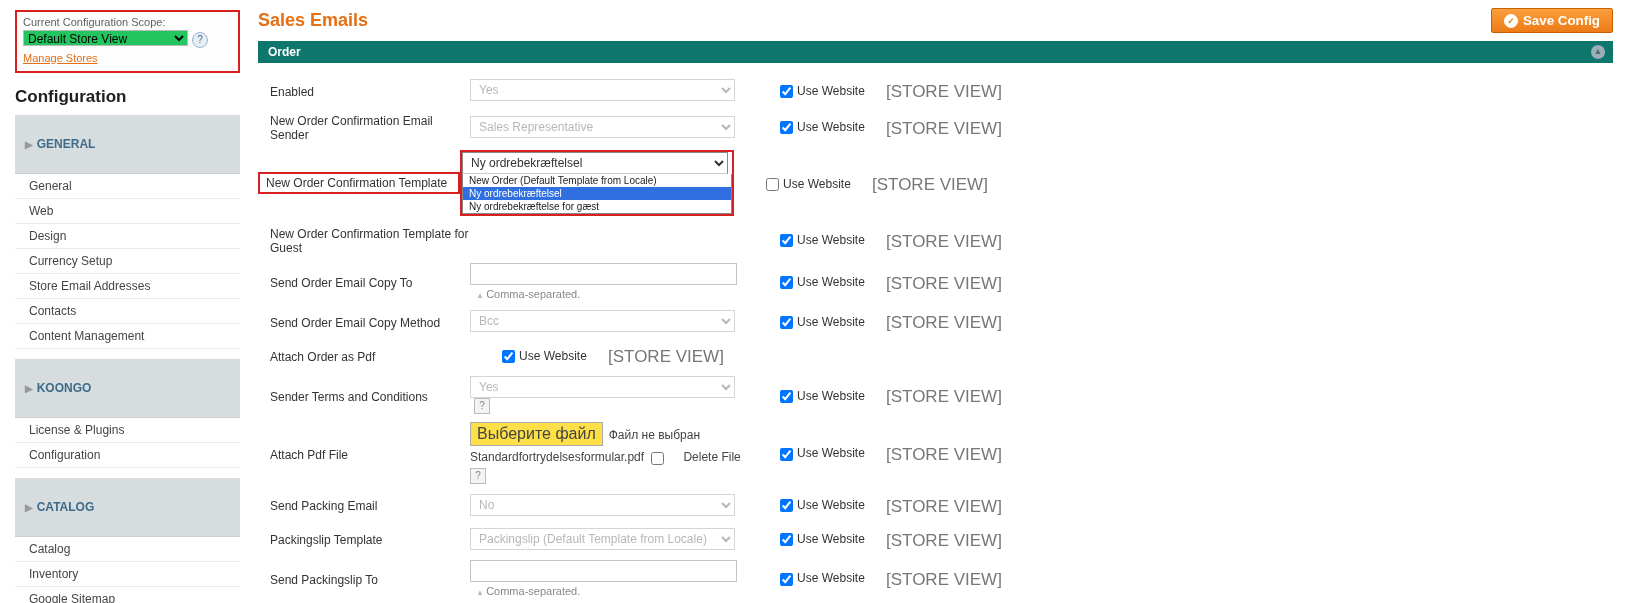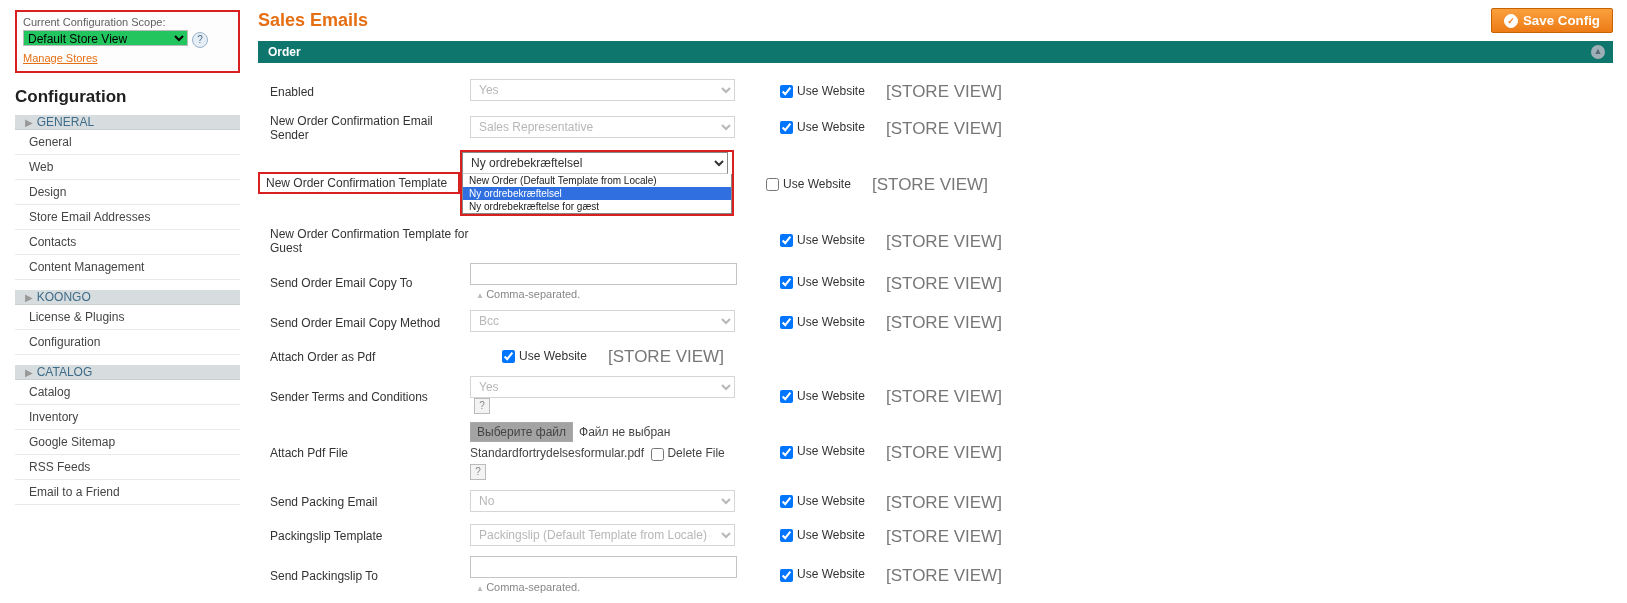--- a/index.html
+++ b/index.html
@@ -5,21 +5,21 @@
   html,body{margin:0;padding:0;font-family:Arial,Helvetica,sans-serif;font-size:12px;color:#333;background:#fff}
   .page{display:flex;min-width:1600px}
   
   .sidebar{width:225px;flex-shrink:0;padding:10px 0 0 15px}
   .scope-box{border:2px solid #d92020;padding:4px 6px 6px;background:#fdfdfd}
   .scope-label{color:#5f5f5f;font-size:11px;display:block;margin-bottom:2px}
   .scope-select{width:165px;font-size:12px;border:1px solid #bbb;background:#22c55e;height:16px}
   .scope-help{display:inline-block;width:14px;height:14px;border:1px solid #9bb3cb;border-radius:50%;background:#e6eef6;color:#4d6c8b;text-align:center;font-size:10px;line-height:14px;margin-left:4px;vertical-align:middle}
   .manage-stores{color:#e66e13;text-decoration:underline;font-size:11px;display:inline-block;margin-top:4px}
   .config-title{font-size:17px;font-weight:bold;color:#202020;margin:14px 0 8px}
-  .nav-cat{background:#d7ddde;padding:0 10px;font-weight:normal;color:#3d6b8a;border-bottom:1px solid #c9cfd0}
+  .nav-cat{background:#d7ddde;padding:22px 10px;font-weight:bold;color:#3d6b8a;border-bottom:1px solid #c9cfd0}
   .nav-cat .arrow{color:#999;margin-right:4px;font-size:10px}
   .nav-item{padding:5px 10px 5px 14px;color:#454545;background:#fff;border-bottom:1px solid #e8ebec;cursor:pointer}
   .nav-group{margin-bottom:10px}
   
   .main{flex:1;padding:8px 14px 20px 18px;min-width:0}
   .title-row{display:flex;justify-content:space-between;align-items:center;margin-bottom:8px}
   .page-title{color:#e66e13;font-size:18px;font-weight:bold}
   .save-btn{background:#f38a1f;background:linear-gradient(#faa03e,#ed7b16);border:1px solid #c86200;color:#fff;font-weight:bold;padding:4px 12px;border-radius:2px;cursor:pointer}
   .save-btn .chk{display:inline-block;width:12px;height:12px;border-radius:50%;border:1px solid #fff;background:#fff;color:#ed7b16;text-align:center;line-height:12px;font-size:9px;margin-right:5px;vertical-align:middle}
   .section-head{background:#0f766e;color:#fff;font-weight:bold;padding:4px 10px;position:relative;margin-top:6px}
@@ -37,24 +37,24 @@
   .row .chk-col{width:110px;padding-left:28px;padding-top:2px}
   .row .chk-col input{vertical-align:middle;margin-right:4px}
   .row .scope-col{color:#777;font-size:17px;padding-top:4px}
   .row .help-q{display:inline-block;width:14px;height:14px;border:1px solid #bbb;background:#f3f3f3;color:#888;font-size:10px;text-align:center;line-height:13px;margin-left:4px}
   
   .ctrl.open-box{border:2px solid #d92020;padding:0;width:270px}
   .ctrl.open-box .sel.enabled{width:266px;border:1px solid #888;border-bottom:1px solid #ccc}
   .dropdown{border:1px solid #888;border-top:none;background:#fff}
   .dropdown .opt{padding:1px 6px;font-size:10px;color:#222}
   .dropdown .opt.sel-opt{background:#2f6fe0;color:#fff}
-  .file-btn{border:1px solid #aaa;background:#a3a3a3;padding:2px 6px;font-size:12px;color:#444;display:inline-block}
+  .file-btn{border:1px solid #aaa;background:#fde047;padding:2px 6px;font-size:16px;color:#444;display:inline-block}
   .file-text{color:#444;margin-left:6px}
   .file-note{margin-top:4px;color:#444}
-  .file-note .del{margin-left:0}
+  .file-note .del{margin-left:16px}
   .file-note input[type=checkbox]{vertical-align:middle;margin:0 3px 0 4px}
 </style>
 </head>
 <body>
 
 <div class="page">
 
   <div class="sidebar">
     <div class="scope-box">
       <span class="scope-label">Current Configuration Scope:</span>
@@ -65,20 +65,21 @@
     </div>
 
     <div class="config-title">Configuration</div>
 
     <div id="nav-groups">
         <div class="nav-group">
           <div class="nav-cat"><span class="arrow">▶</span>GENERAL</div>
           <div class="nav-item">General</div>
           <div class="nav-item">Web</div>
           <div class="nav-item">Design</div>
+          <div class="nav-item">Currency Setup</div>
           <div class="nav-item">Store Email Addresses</div>
           <div class="nav-item">Contacts</div>
           <div class="nav-item">Content Management</div>
         </div>
         <div class="nav-group">
           <div class="nav-cat"><span class="arrow">▶</span>KOONGO</div>
           <div class="nav-item">License &amp; Plugins</div>
           <div class="nav-item">Configuration</div>
         </div>
         <div class="nav-group">

